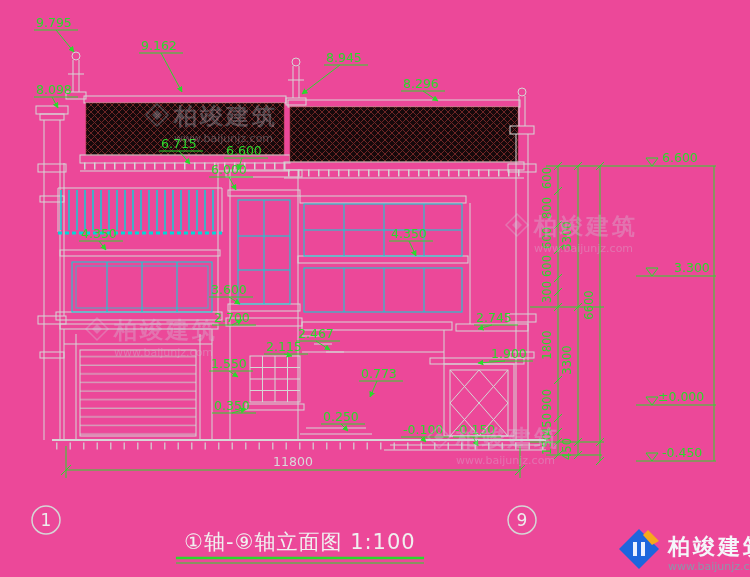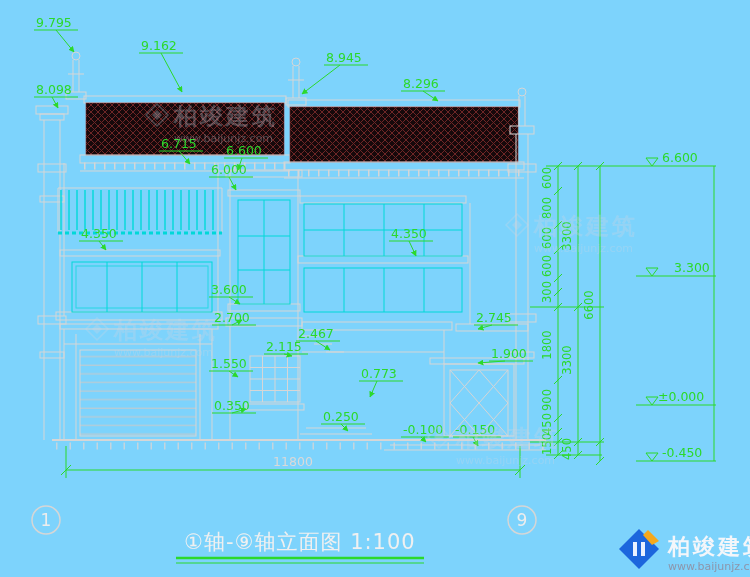--- a/index.html
+++ b/index.html
@@ -1,16 +1,16 @@
 <!DOCTYPE html>
 <html><head>
 <meta charset="utf-8">
 <style>
   html,body{margin:0;padding:0;background:#0a0a14}
-  .canvas{position:relative;width:750px;height:577px;background:#7dd3fc;overflow:hidden;font-family:"DejaVu Sans",sans-serif}
+  .canvas{position:relative;width:750px;height:577px;background:#ec4899;overflow:hidden;font-family:"DejaVu Sans",sans-serif}
   svg{position:absolute;left:0;top:0}
   .w{stroke:#d6d6d6;stroke-width:1;fill:none}
   .wk{stroke:#d6d6d6;fill:none}
   .cy{stroke:#00d8d8;stroke-width:1;fill:none}
   .cyk{stroke:#00d8d8;fill:none}
   .g{stroke:#2bd92b;stroke-width:1;fill:none}
   .lead{stroke:#2bd92b;stroke-width:1;fill:none;marker-end:url(#arr)}
   text{font-family:"DejaVu Sans",sans-serif}
   .gt{fill:#2bd92b;font-size:12.5px}
   .gtv{fill:#2bd92b;font-size:11.5px;text-anchor:middle}

